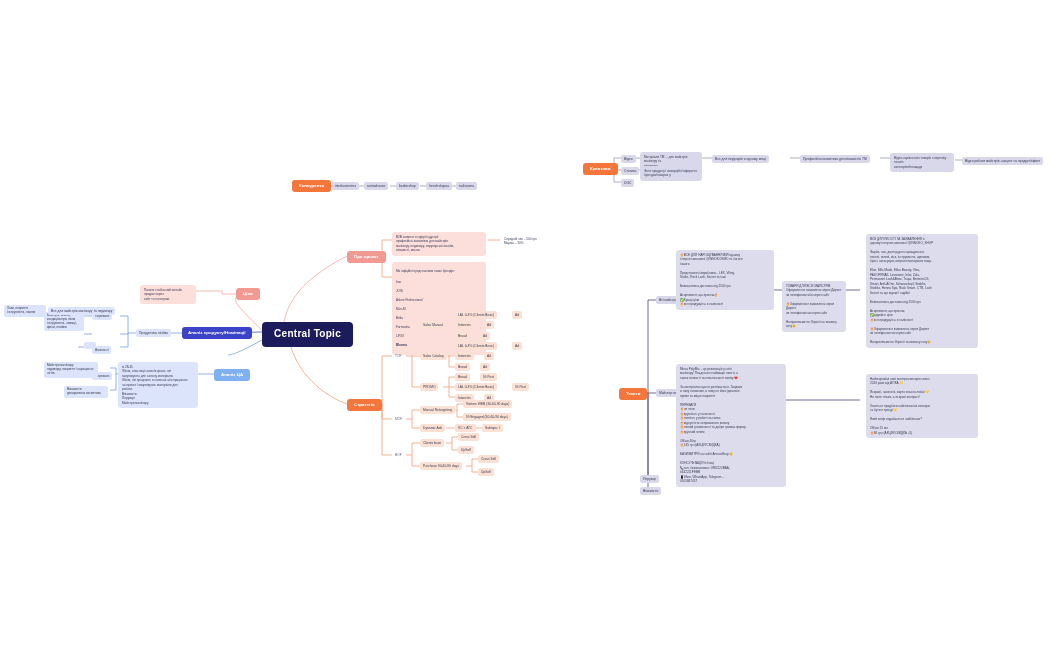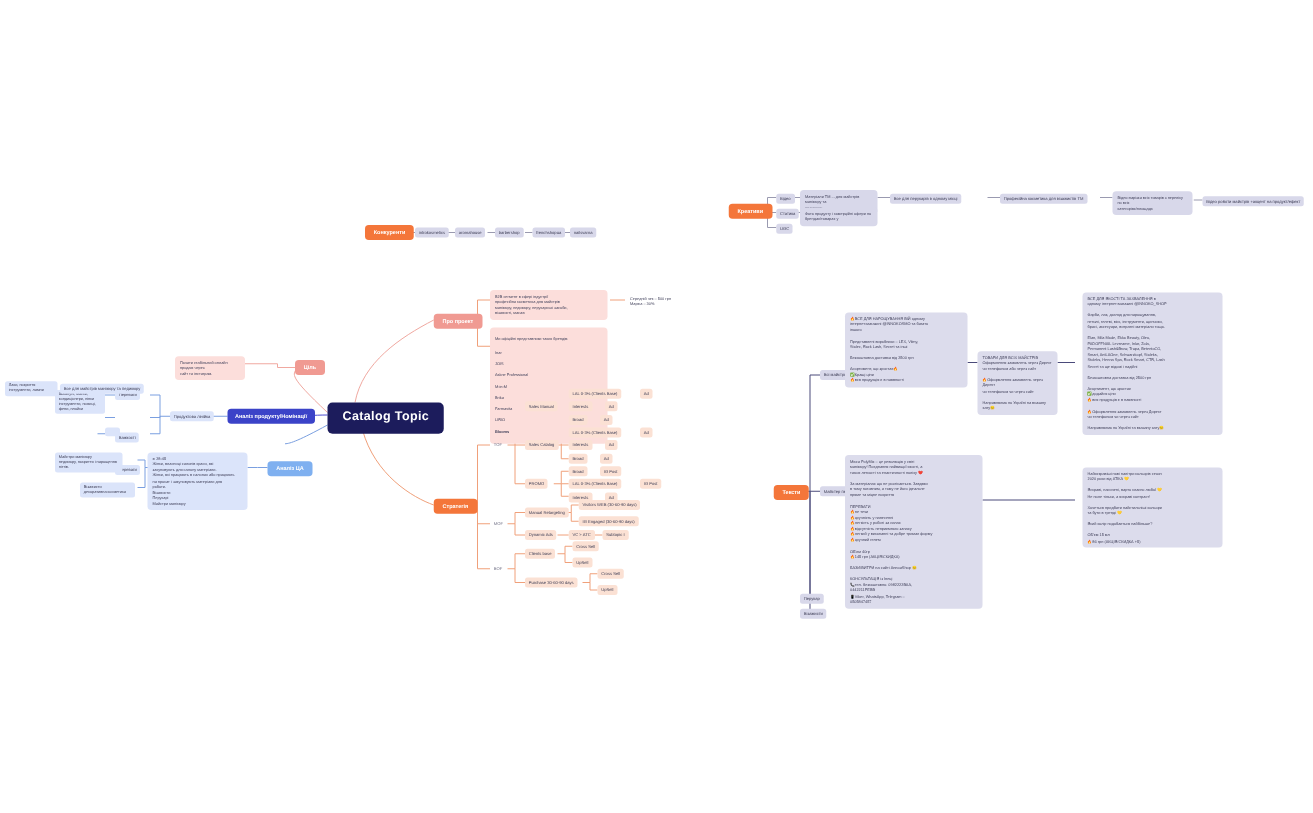--- a/index.html
+++ b/index.html
@@ -168,21 +168,21 @@
       <path d="M648 393 L 648 478 L 656 478" stroke="#4a4a7a"></path>
       <path d="M648 393 L 648 490 L 656 490" stroke="#4a4a7a"></path>
       <path d="M690 300 L 696 300" stroke="#4a4a7a"></path>
       <path d="M774 290 L 782 290" stroke="#4a4a7a"></path>
       <path d="M846 290 L 860 290" stroke="#4a4a7a"></path>
       <path d="M690 393 L 696 393" stroke="#4a4a7a"></path>
       <path d="M786 400 L 860 400" stroke="#4a4a7a"></path>
     </g>
   </svg>
 
-  <div class="node central" style="left:262px; top:322px;">Catalog Topic</div>
+  <div class="node central" style="left:262px; top:322px;">Central Topic</div>
 
   <div class="node orange" style="left:292px; top:180px;">Конкуренти</div>
   <div class="node chip chip-lav" style="left:332px; top:182px;">introkosmetics</div>
   <div class="node chip chip-lav" style="left:364px; top:182px;">aromahouse</div>
   <div class="node chip chip-lav" style="left:396px; top:182px;">barbershop</div>
   <div class="node chip chip-lav" style="left:426px; top:182px;">frenchshopua</div>
   <div class="node chip chip-lav" style="left:456px; top:182px;">nailsvarna</div>
 
   <div class="node salmon" style="left:236px; top:288px;">Ціль</div>
   <div class="node note note-pink" style="left:140px; top:285px; width:56px;">Почати стабільний онлайн продаж через

